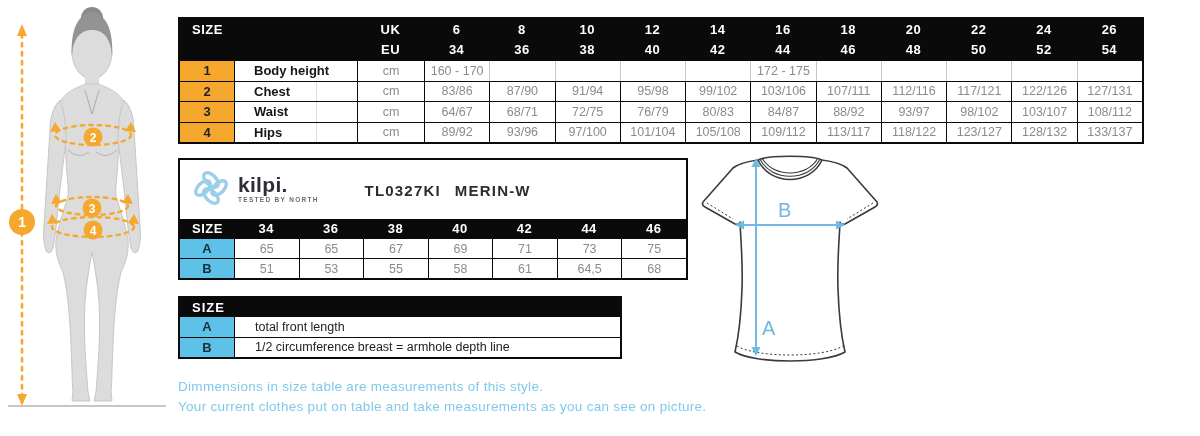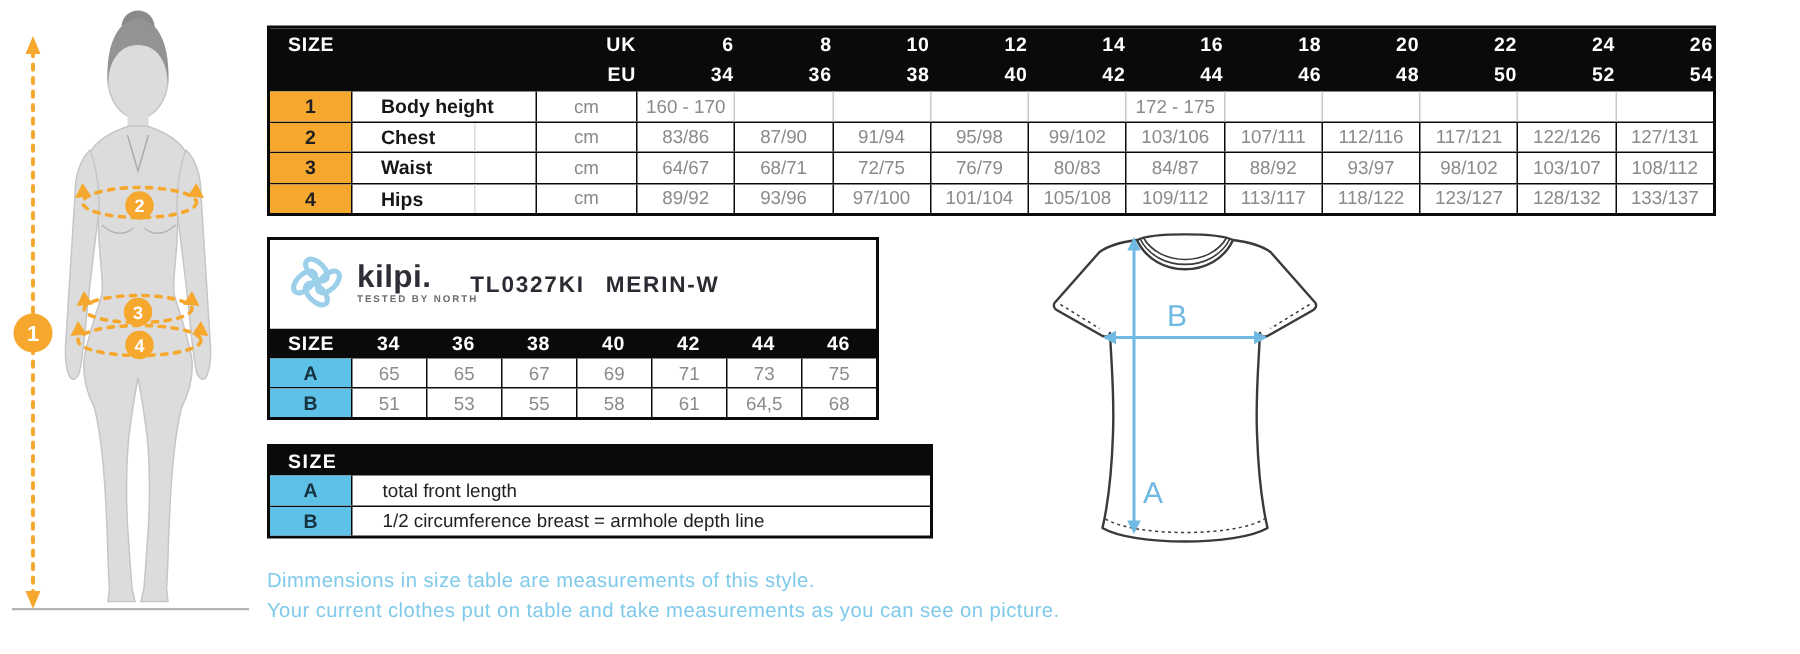--- a/index.html
+++ b/index.html
@@ -10,30 +10,30 @@
 
   
   .mtable { position: absolute; left: 178px; top: 17px; width: 966px; border: 2px solid #0a0a0a; background:#fff; }
   .mrow { display: grid; grid-template-columns: 54px 123px 67px repeat(11, 1fr); height: 20.5px; align-items: center; }
   .mrow.mhead { border-top: none; }
   .mrow.data { border-top: 1.5px solid #0a0a0a; }
   .mrow.data > div { border-left: 1px solid #0a0a0a; height: 100%; display:flex; align-items:center; justify-content:center; }
   .mrow.data > div:first-child { border-left: none; }
   .mrow.light > div.cell { border-left-color: #c9c9c9; }
   .mrow.light > div.cell:nth-child(4) { border-left-color: #0a0a0a; }
-  .mhead > div { font-size: 13px; font-weight: 600; text-align: right; letter-spacing: .5px; }
+  .mhead > div { font-size: 13px; font-weight: 600; text-align: center; letter-spacing: .5px; }
   .sizelabel { grid-column: 1 / 3; text-align: left !important; padding-left: 12px; letter-spacing: 1px; }
   .numcell { background: #f6a72e; color: #222; font-size: 13px; font-weight: 600; }
   .namecell { justify-content: flex-start !important; padding-left: 19px; color: #161616; font-size: 13px; font-weight: 600; position: relative; }
   .namecell.divider::after { content:""; position:absolute; left: 66%; top: 0; bottom: 0; border-left: 1px solid #dcdcdc; }
   .unitcell { color: #8b8b8b; font-size: 12.5px; }
   .cell { color: #8b8b8b; font-size: 12.5px; }
 
   
-  .gtable { position: absolute; left: 178px; top: 158px; width: 408px; border: 2px solid #0a0a0a; background: #fff; }
+  .gtable { position: absolute; left: 178px; top: 158px; width: 510px; border: 2px solid #0a0a0a; background: #fff; }
   .glogo-section { position: relative; height: 59px; background: #fff; }
   .logo-block { position: absolute; left: 12px; top: 9px; display: flex; align-items: center; }
   .logo-text-wrap { margin-left: 8px; }
   .brand-name { font-size: 21px; font-weight: 800; color: #2e2e36; letter-spacing: .3px; line-height: 21px; }
   .brand-tagline { font-size: 6.5px; letter-spacing: 1.3px; color: #6c6c6c; margin-top: 1px; font-weight: 600; }
   .product-line { position: absolute; left: 50%; top: 50%; transform: translate(-38%, -50%); font-size: 15px; font-weight: 600; color: #2b2b33; letter-spacing: 1.2px; white-space: nowrap; }
   .product-line span { margin-right: 14px; }
   .grow { display: grid; grid-template-columns: 54px repeat(7, 1fr); height: 20px; align-items: center; }
   .grow.ghead { height: 19px; }
   .grow.ghead > div { font-size: 13px; font-weight: 600; text-align: center; letter-spacing: .5px; }

